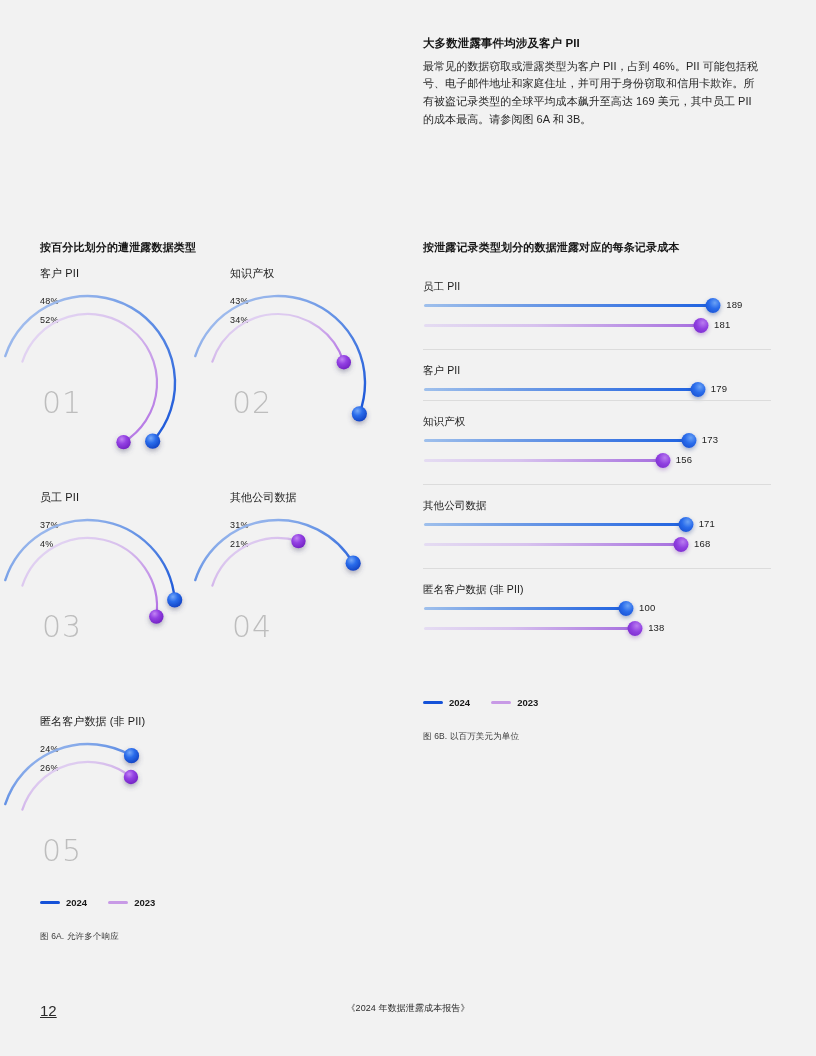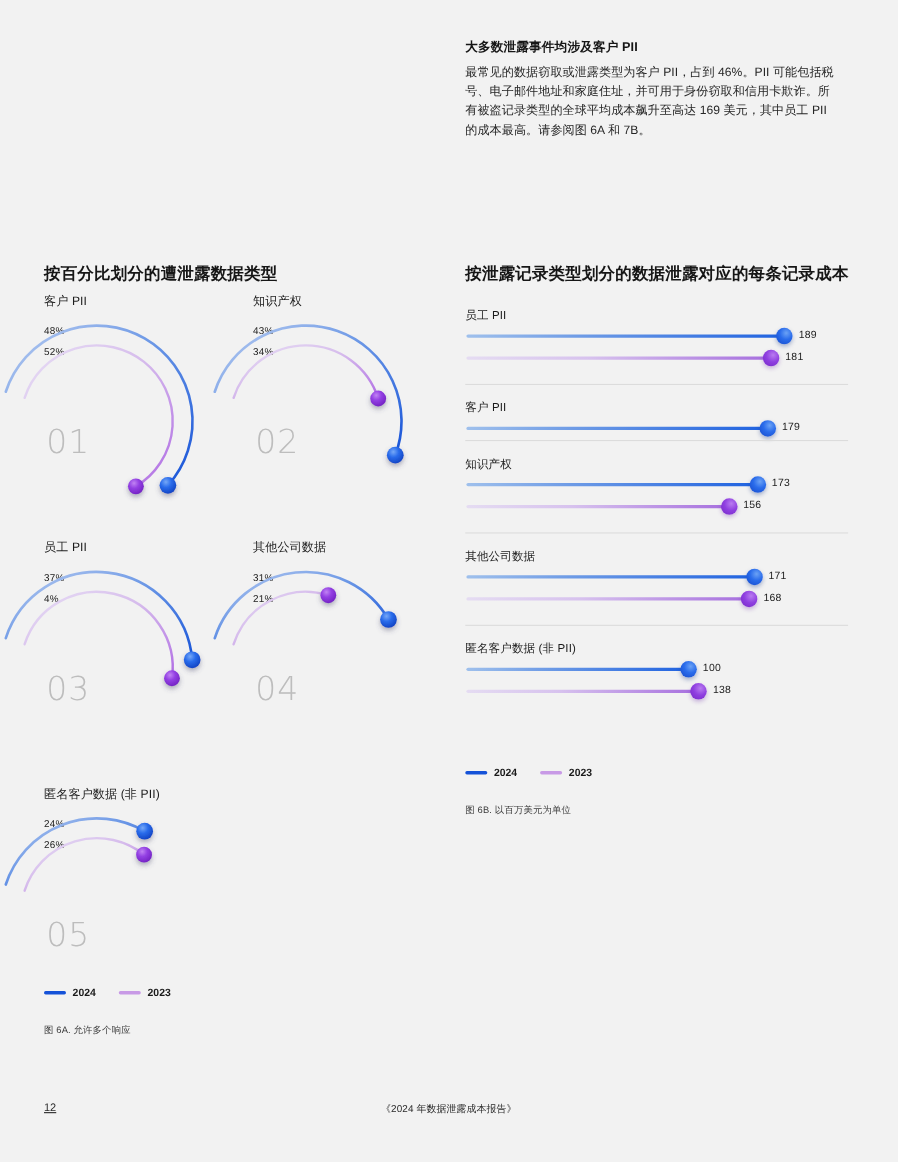--- a/index.html
+++ b/index.html
@@ -37,21 +37,21 @@
     font-size: 11px;
     line-height: 1.62;
     color: #262626;
     margin: 0;
     letter-spacing: .05px;
   }
 
   
   .sec-title {
     position: absolute;
-    font-size: 15px;
+    font-size: 11px;
     font-weight: bold;
     color: #161616;
     letter-spacing: .15px;
   }
   #sec-title-left  { left: 40px;  top: 240px; }
   #sec-title-right { left: 423px; top: 240px; }
 
   
   .gauges {
     position: absolute;
@@ -203,41 +203,41 @@
     color: #232323;
     letter-spacing: .2px;
     white-space: nowrap;
   }
 
   
   .footer-page {
     position: absolute;
     left: 40px;
     top: 1002px;
-    font-size: 10px;
+    font-size: 15px;
     color: #2a2a2a;
     text-decoration: underline;
   }
   .footer-title {
     position: absolute;
     left: 0;
     right: 0;
     top: 1002px;
     text-align: center;
     font-size: 9px;
     color: #2a2a2a;
     letter-spacing: .1px;
   }
 </style>
 </head>
 <body>
 
 <div class="intro">
   <p class="intro-head">大多数泄露事件均涉及客户 PII</p>
-  <p class="intro-body">最常见的数据窃取或泄露类型为客户 PII，占到 46%。PII 可能包括税号、电子邮件地址和家庭住址，并可用于身份窃取和信用卡欺诈。所有被盗记录类型的全球平均成本飙升至高达 169 美元，其中员工 PII 的成本最高。请参阅图 6A 和 7B。</p>
+  <p class="intro-body">最常见的数据窃取或泄露类型为客户 PII，占到 46%。PII 可能包括税号、电子邮件地址和家庭住址，并可用于身份窃取和信用卡欺诈。所有被盗记录类型的全球平均成本飙升至高达 169 美元，其中员工 PII 的成本最高。请参阅图 6A 和 3B。</p>
 </div>
 
 <div class="sec-title" id="sec-title-left">按百分比划分的遭泄露数据类型</div>
 <div class="sec-title" id="sec-title-right">按泄露记录类型划分的数据泄露对应的每条记录成本</div>
 
 <div class="gauges" id="gauges">
     <div class="gauge" id="gauge-0">
       <div class="gauge-title">客户 PII</div>
       <div class="gauge-num">01</div>
       <div class="pct-label pct-2024">48%</div>

